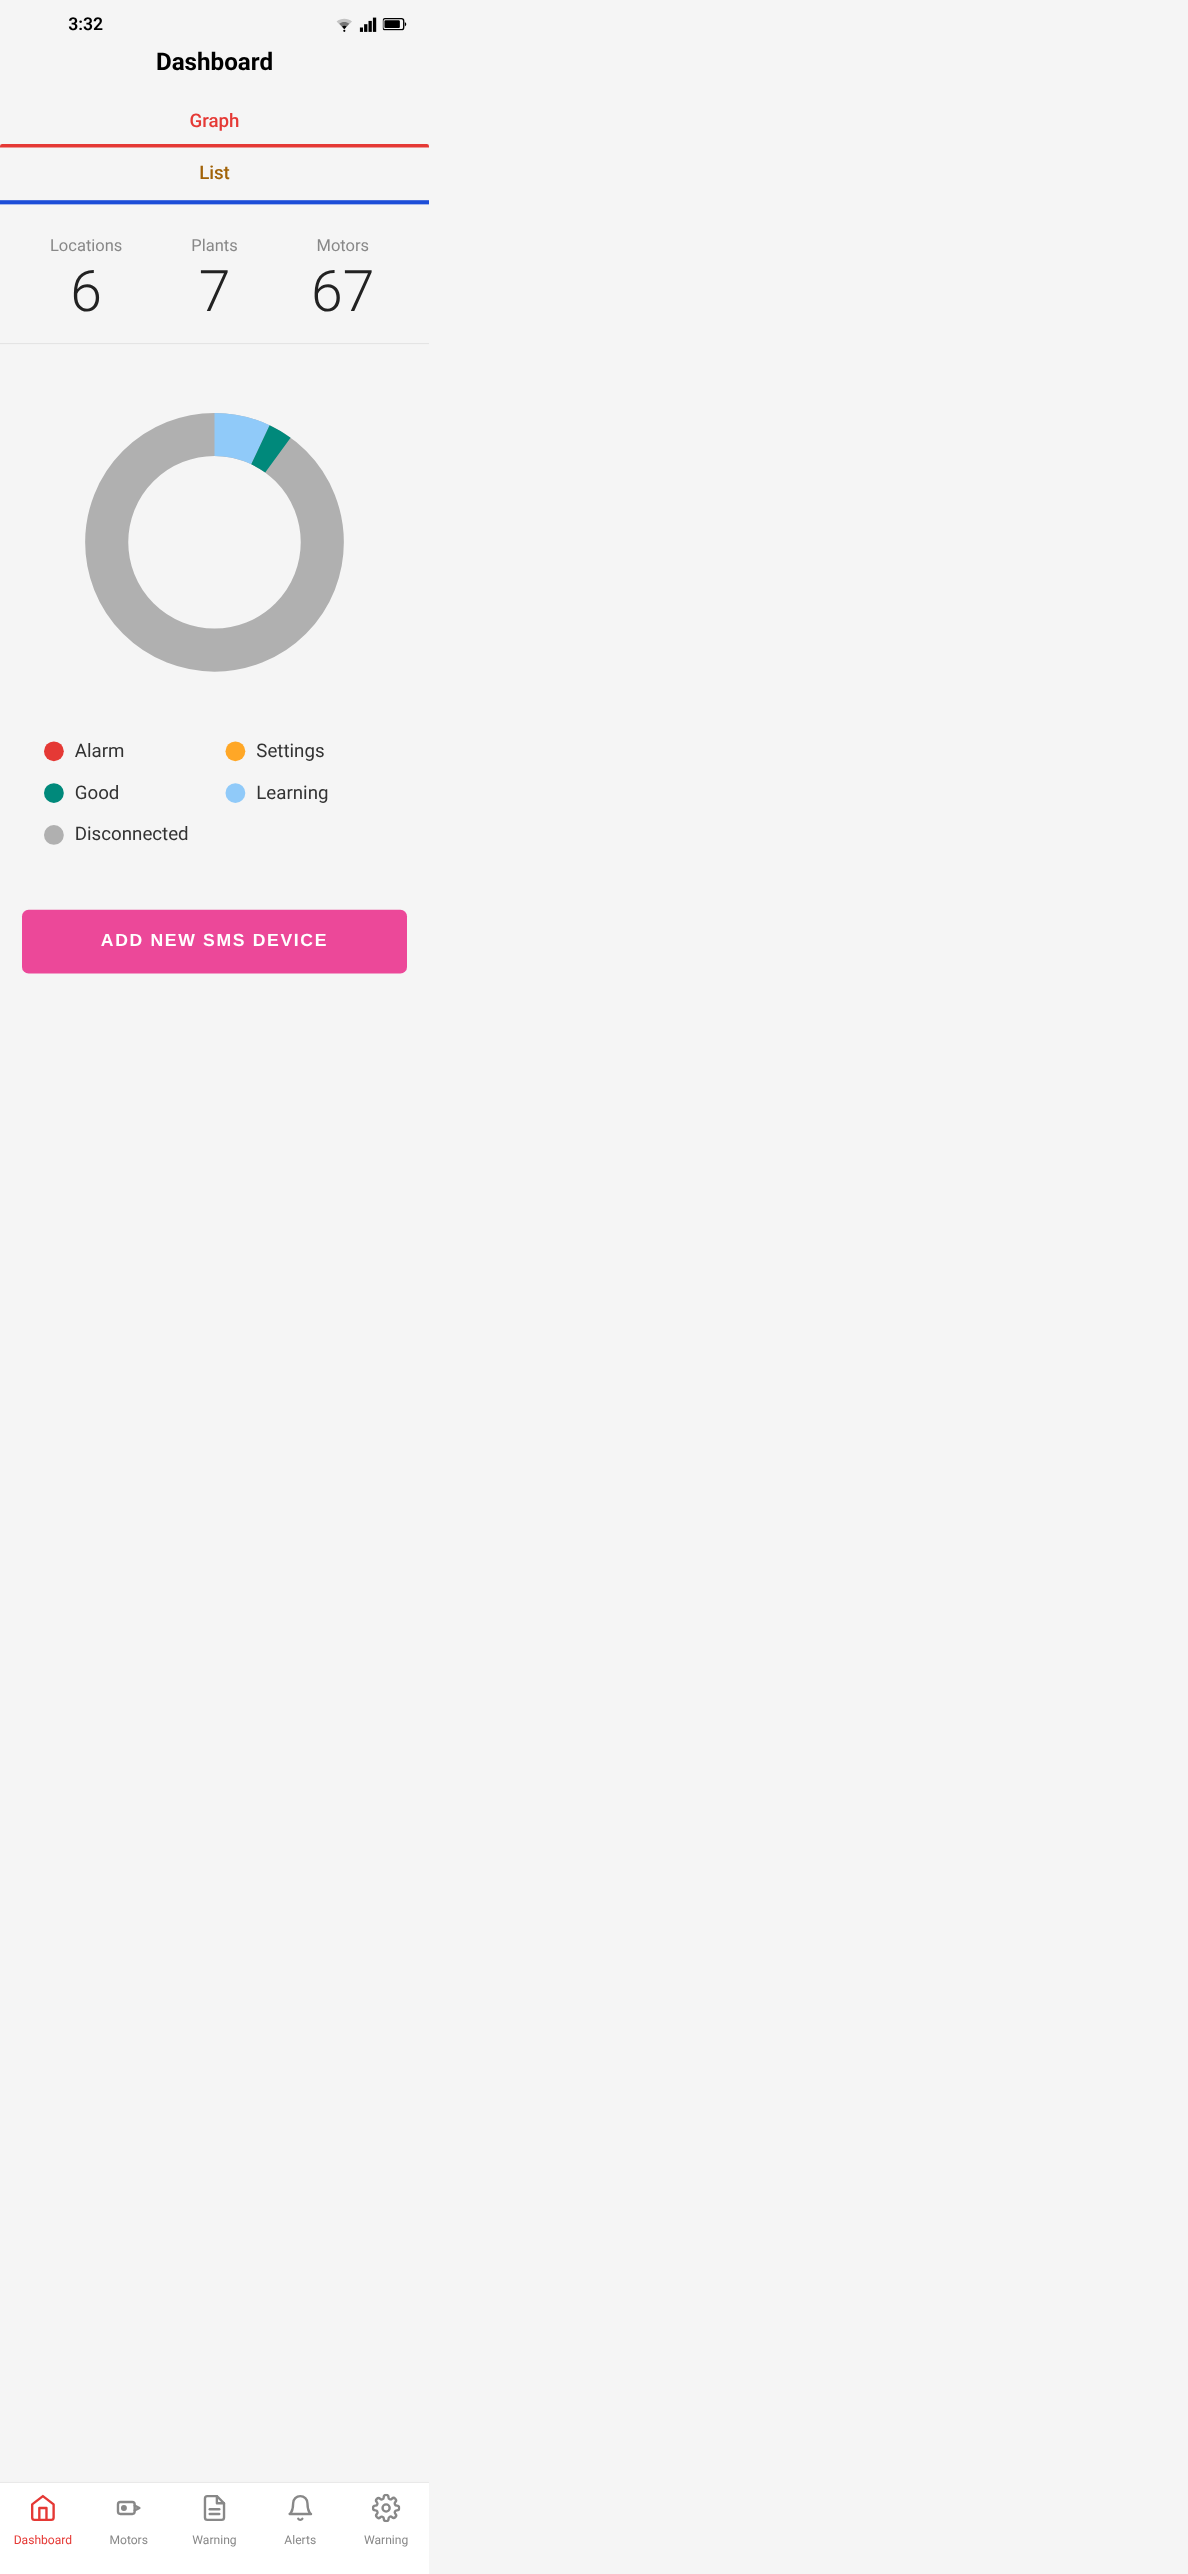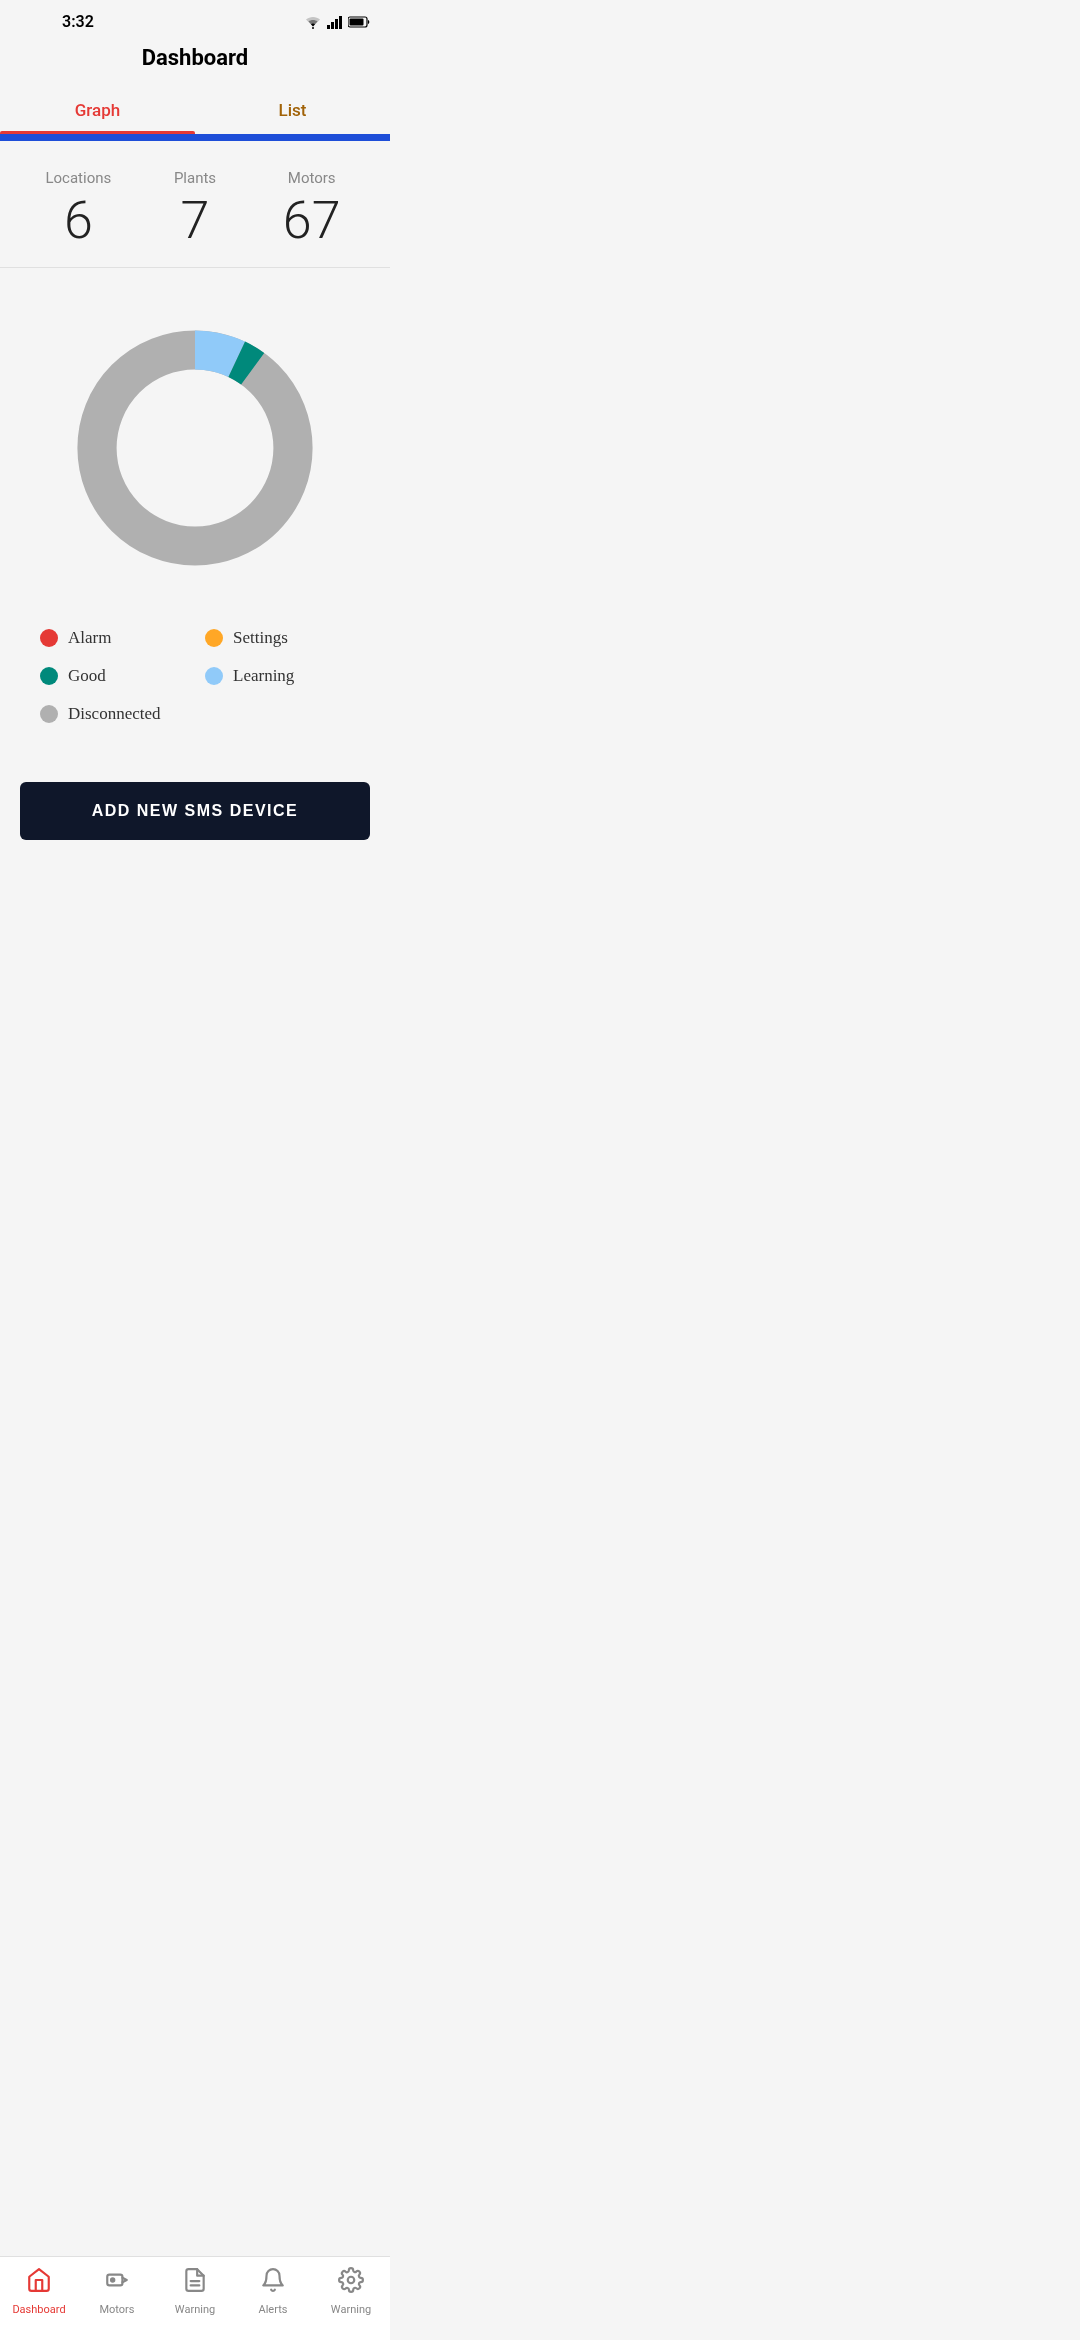--- a/index.html
+++ b/index.html
@@ -46,22 +46,23 @@
     }
 
     .header-title {
       font-size: 22px;
       font-weight: 700;
       color: #000;
     }
 
     .tabs {
       display: flex;
-      border-bottom: 7px solid #1d4ed8;
-      background: #f5f5f5;
+      border-bottom: 4px solid #1d4ed8;
+      background: #f5f5f5;
+      flex-direction: column;
     }
 
     .tab {
       flex: 1;
       text-align: center;
       padding: 14px 0;
       font-size: 17px;
       font-weight: 500;
       color: #a16207;
       cursor: pointer;
@@ -132,21 +133,20 @@
     .legend-section {
       padding: 20px 40px 10px;
       background: #f5f5f5;
     }
 
     .legend-row {
       display: flex;
       justify-content: flex-start;
       gap: 20px;
       margin-bottom: 18px;
-      font-family: Liberation Serif, serif;
     }
 
     .legend-item {
       display: flex;
       align-items: center;
       gap: 10px;
       flex: 1;
     }
 
     .legend-dot {
@@ -163,21 +163,21 @@
 
     .add-button-section {
       padding: 30px 20px 20px;
       background: #f5f5f5;
     }
 
     .add-button {
       display: block;
       width: 100%;
       padding: 20px;
-      background: #0f172a;
+      background: #ec4899;
       color: #fff;
       text-align: center;
       font-size: 16px;
       font-weight: 700;
       letter-spacing: 1.5px;
       border: none;
       border-radius: 6px;
       cursor: pointer;
       text-decoration: none;
     }

